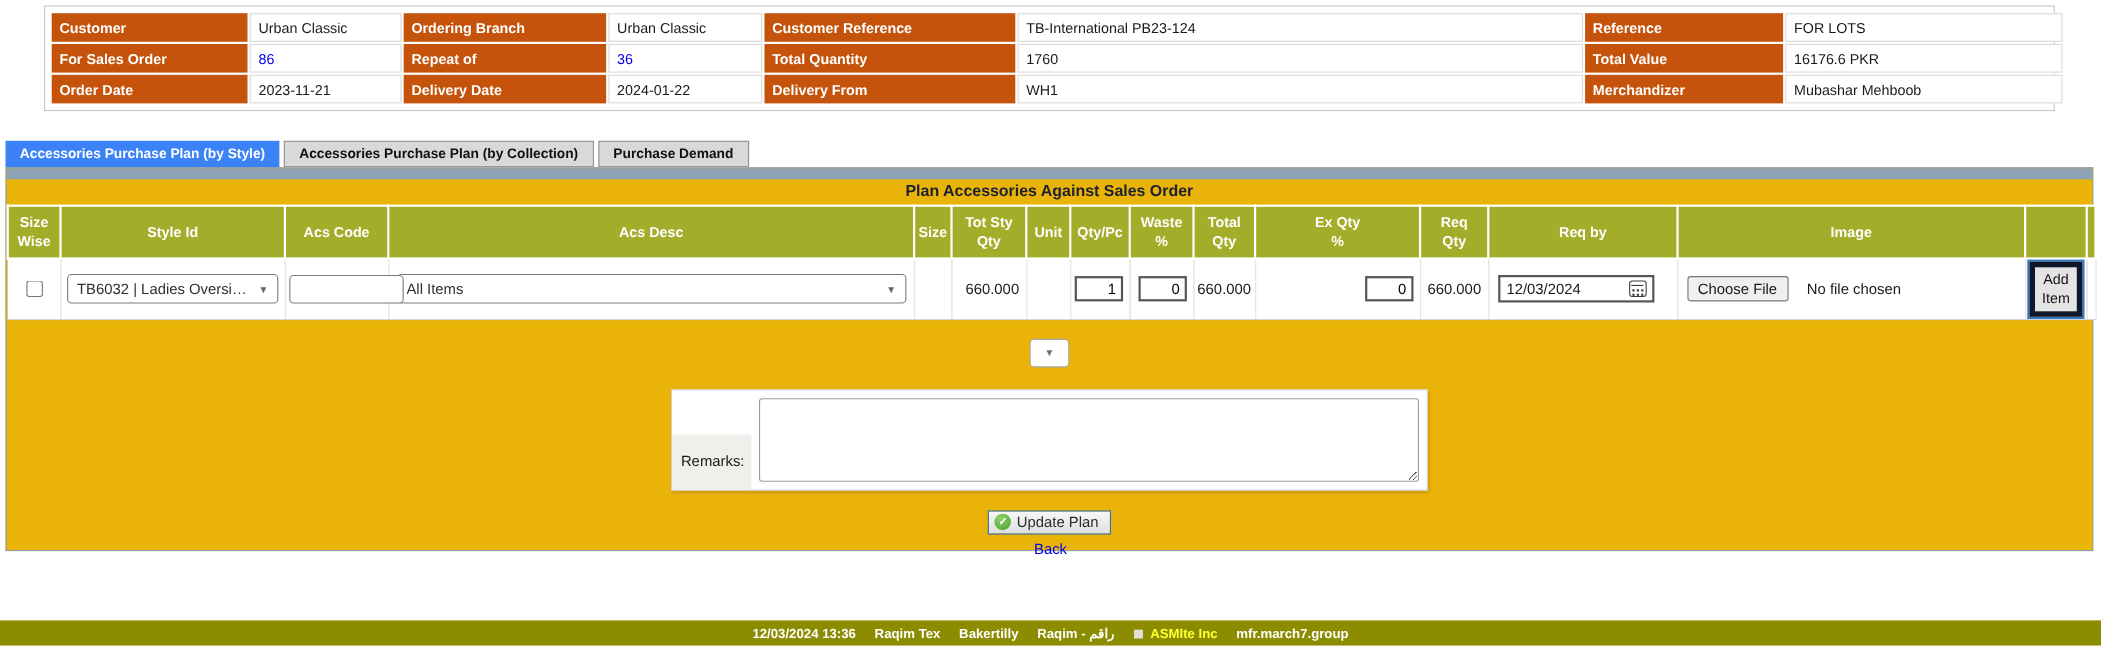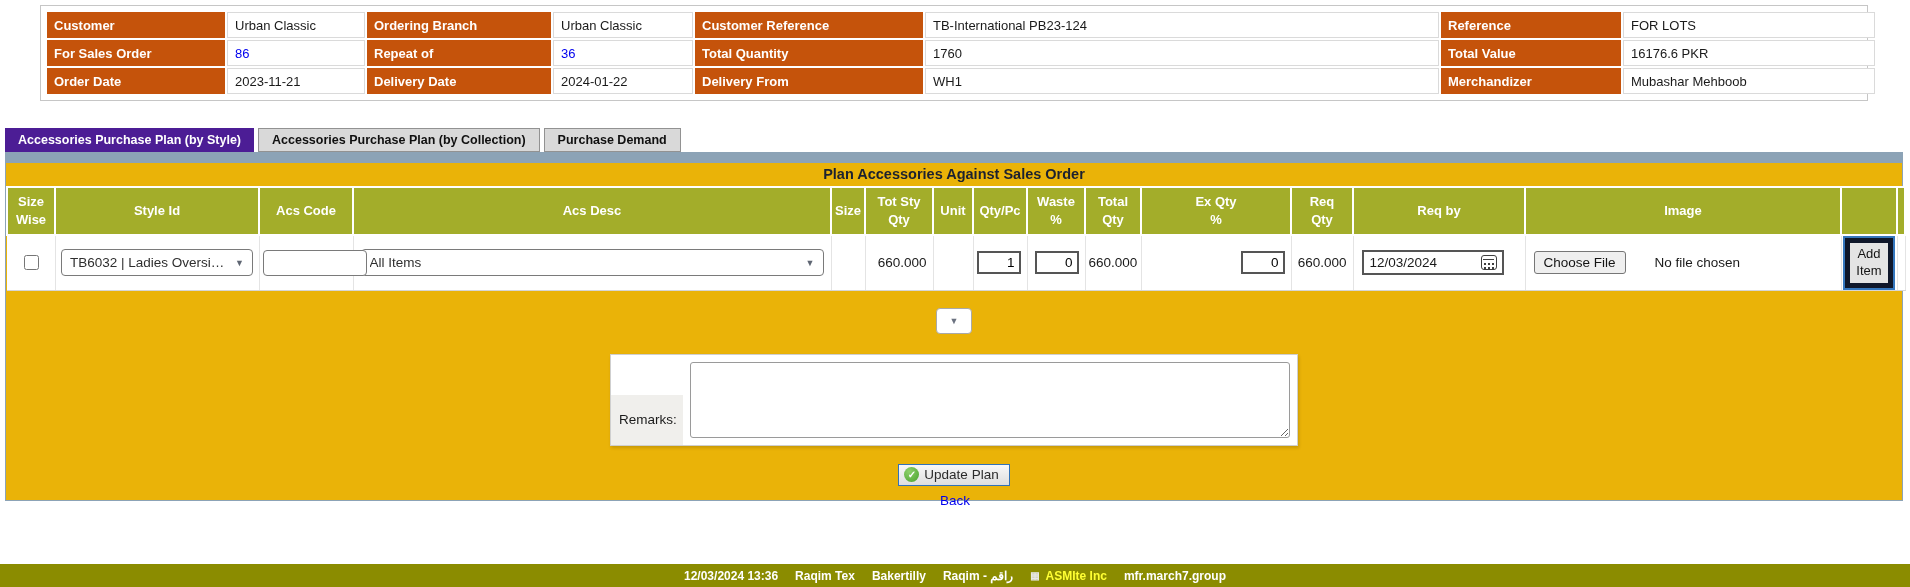--- a/index.html
+++ b/index.html
@@ -13,21 +13,21 @@
   .info-table { width:100%; border-collapse:separate; border-spacing:2px; table-layout:fixed; }
   .info-table td { height:26px; font-size:13px; padding:2px 7px; vertical-align:middle; }
   td.ilabel { background:#C5530B; color:#fff; font-weight:bold; }
   td.ivalue { background:#fff; color:#1a1a1a; border:1px solid #dadada; }
   .blue-link { color:#0000EE; cursor:pointer; text-decoration:none; }
 
   
   .tabs { position:absolute; left:5px; top:128px; display:flex; gap:4px; z-index:2; }
   .tab { height:24px; padding:0 13px; display:flex; align-items:center;
          font-size:12.5px; font-weight:bold; cursor:pointer; white-space:nowrap; }
-  .tab.active { background:#4c1d95; color:#fff; }
+  .tab.active { background:#3b82f6; color:#fff; }
   .tab.inactive { background:#D9D9D9; color:#101010; border:1px solid #929292; }
 
   
   .panel { position:absolute; left:5px; top:152px; width:1898px;
            border:1px solid #8CA3B6; background:#eab308; padding-bottom:14px; }
   .panel-bar { height:10px; background:#8CA3B6; }
   .panel-title { text-align:center; font-weight:bold; font-size:14.5px;
                  color:#1b2130; padding:3px 0 4px 0; }
 
   
@@ -62,21 +62,21 @@
   .cal-icon { width:16px; height:15px; border:1.5px solid #3f3f3f; border-radius:3px;
               position:relative; flex:0 0 auto; }
   .cal-icon::before { content:""; position:absolute; top:2.5px; left:1.5px; right:1.5px;
                       height:1.5px; background:#3f3f3f; }
   .cal-icon::after { content:""; position:absolute; width:2px; height:2px; background:#3f3f3f;
                      left:2.5px; top:7px;
                      box-shadow:4px 0 #3f3f3f, 8px 0 #3f3f3f, 0 4px #3f3f3f,
                                 4px 4px #3f3f3f, 8px 4px #3f3f3f; }
 
   td.file-cell { text-align:left; padding-left:8px; }
-  .file-inner { display:flex; align-items:center; gap:29px; }
+  .file-inner { display:flex; align-items:center; gap:17px; }
   .file-btn { border:1px solid #767676; background:#efefef; border-radius:3px;
               padding:3px 9px; font-size:13.5px; color:#141414; cursor:pointer;
               font-family:"Liberation Sans", sans-serif; }
   .file-status { font-size:13.5px; color:#1a1a1a; }
 
   .add-btn { width:48px; background:#E4E4E4; border:5px solid #0f172a;
              box-shadow:0 0 0 2px #3577BE; font-size:13px; line-height:1.3;
              padding:3px 1px; color:#141414; cursor:pointer;
              font-family:"Liberation Sans", sans-serif; }
 

